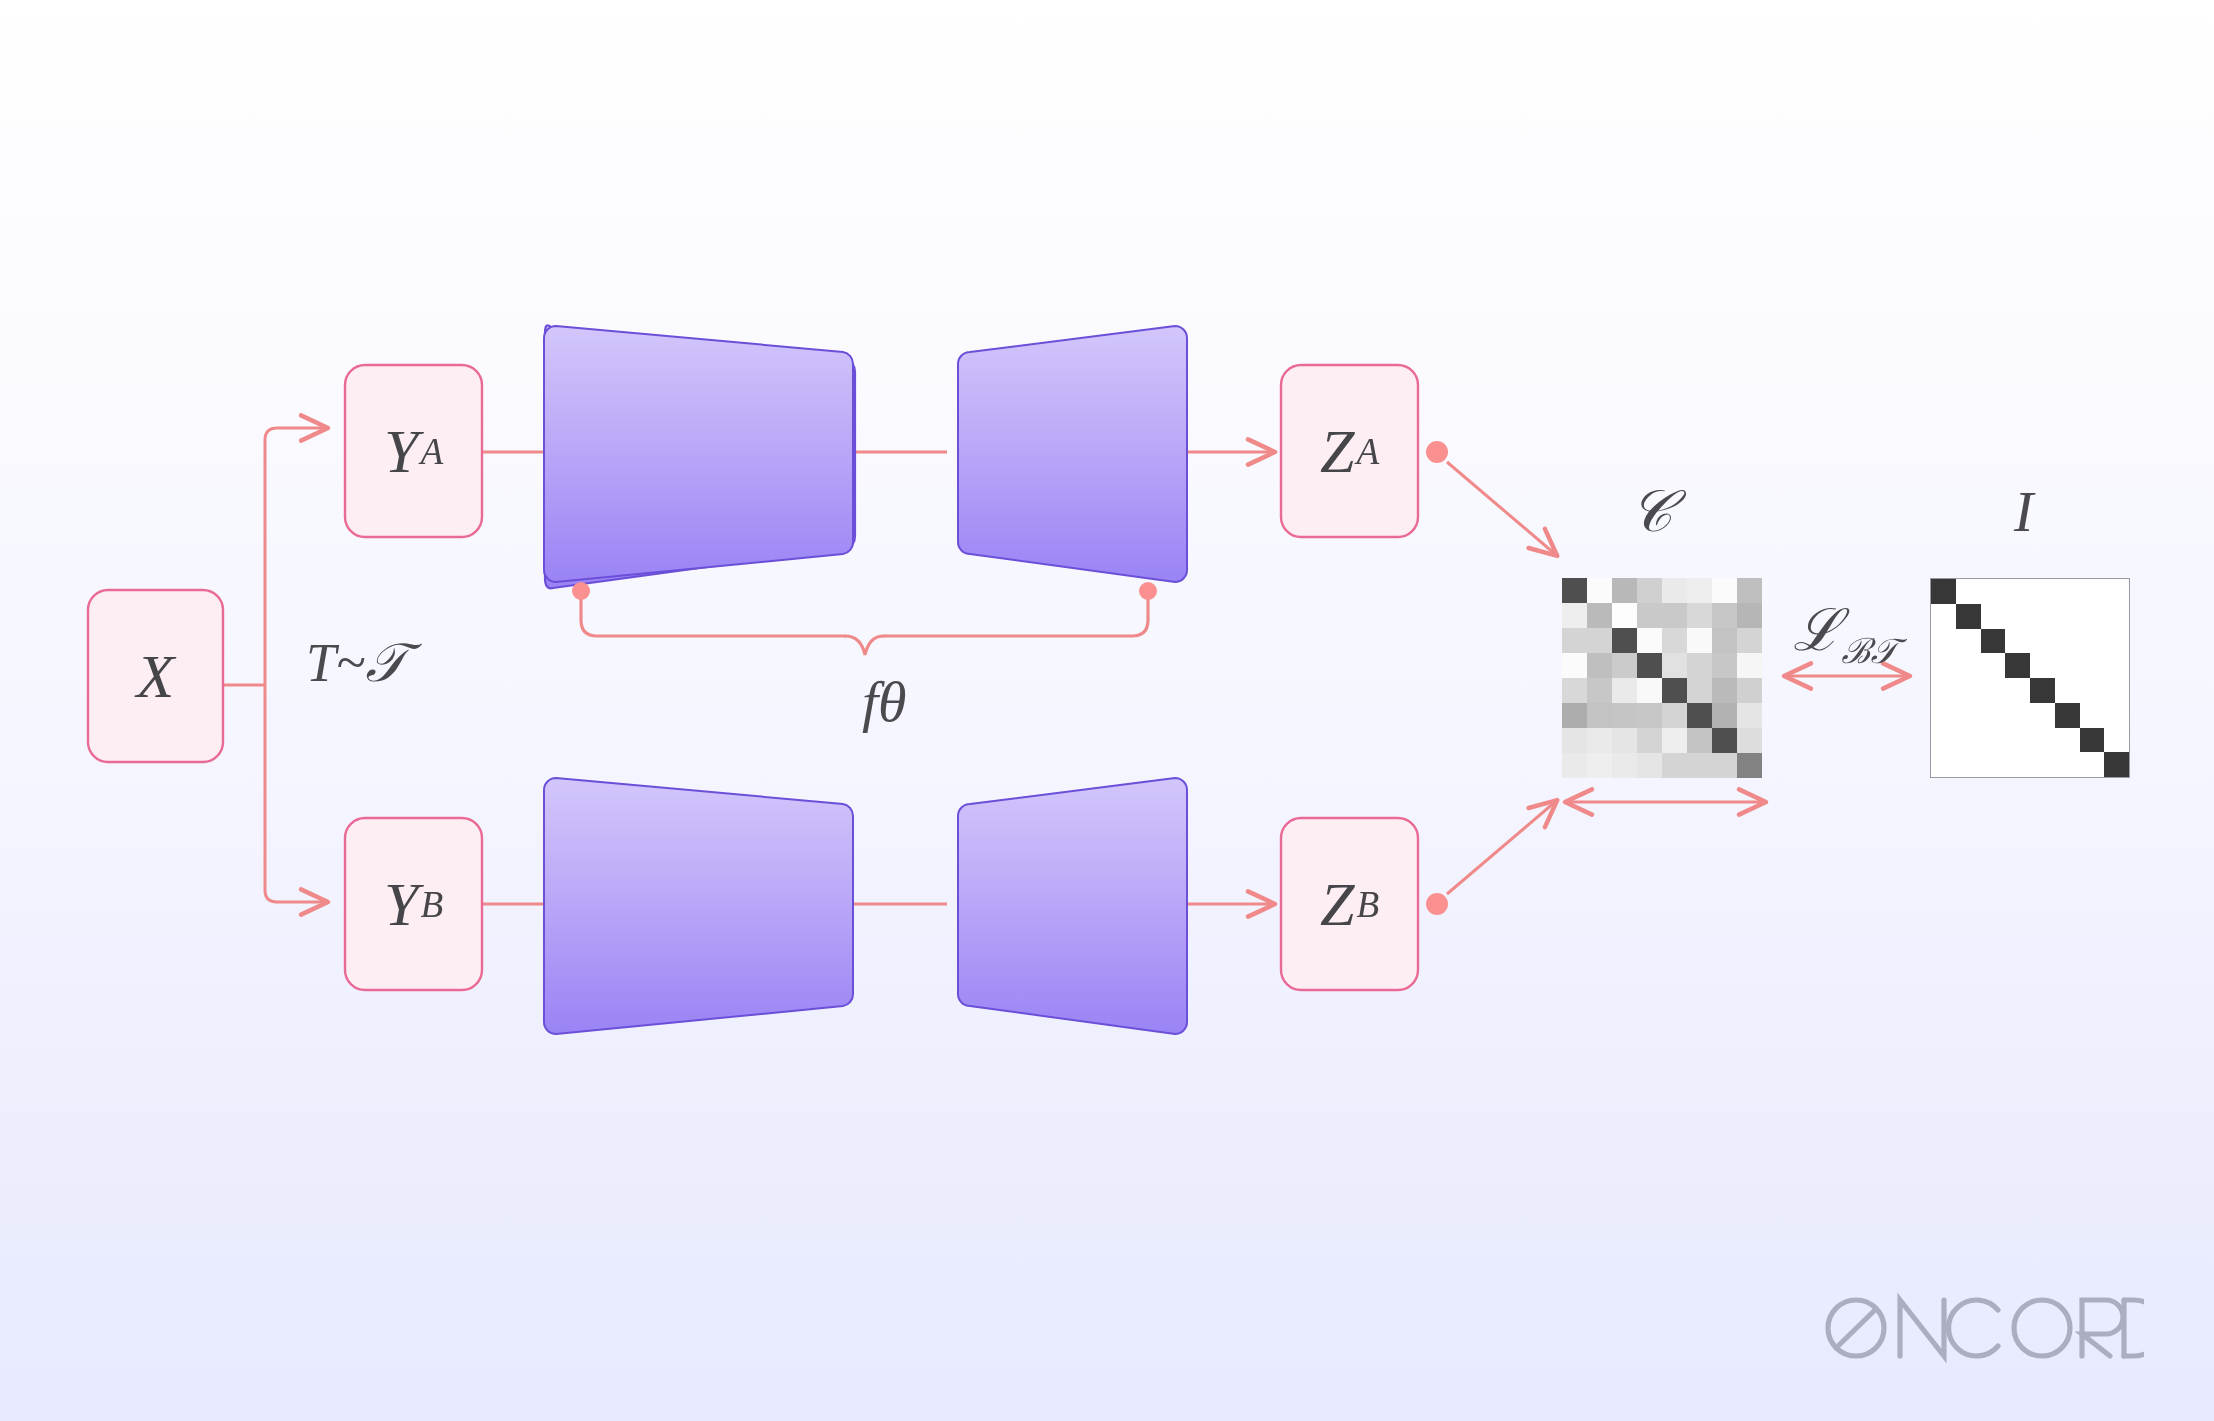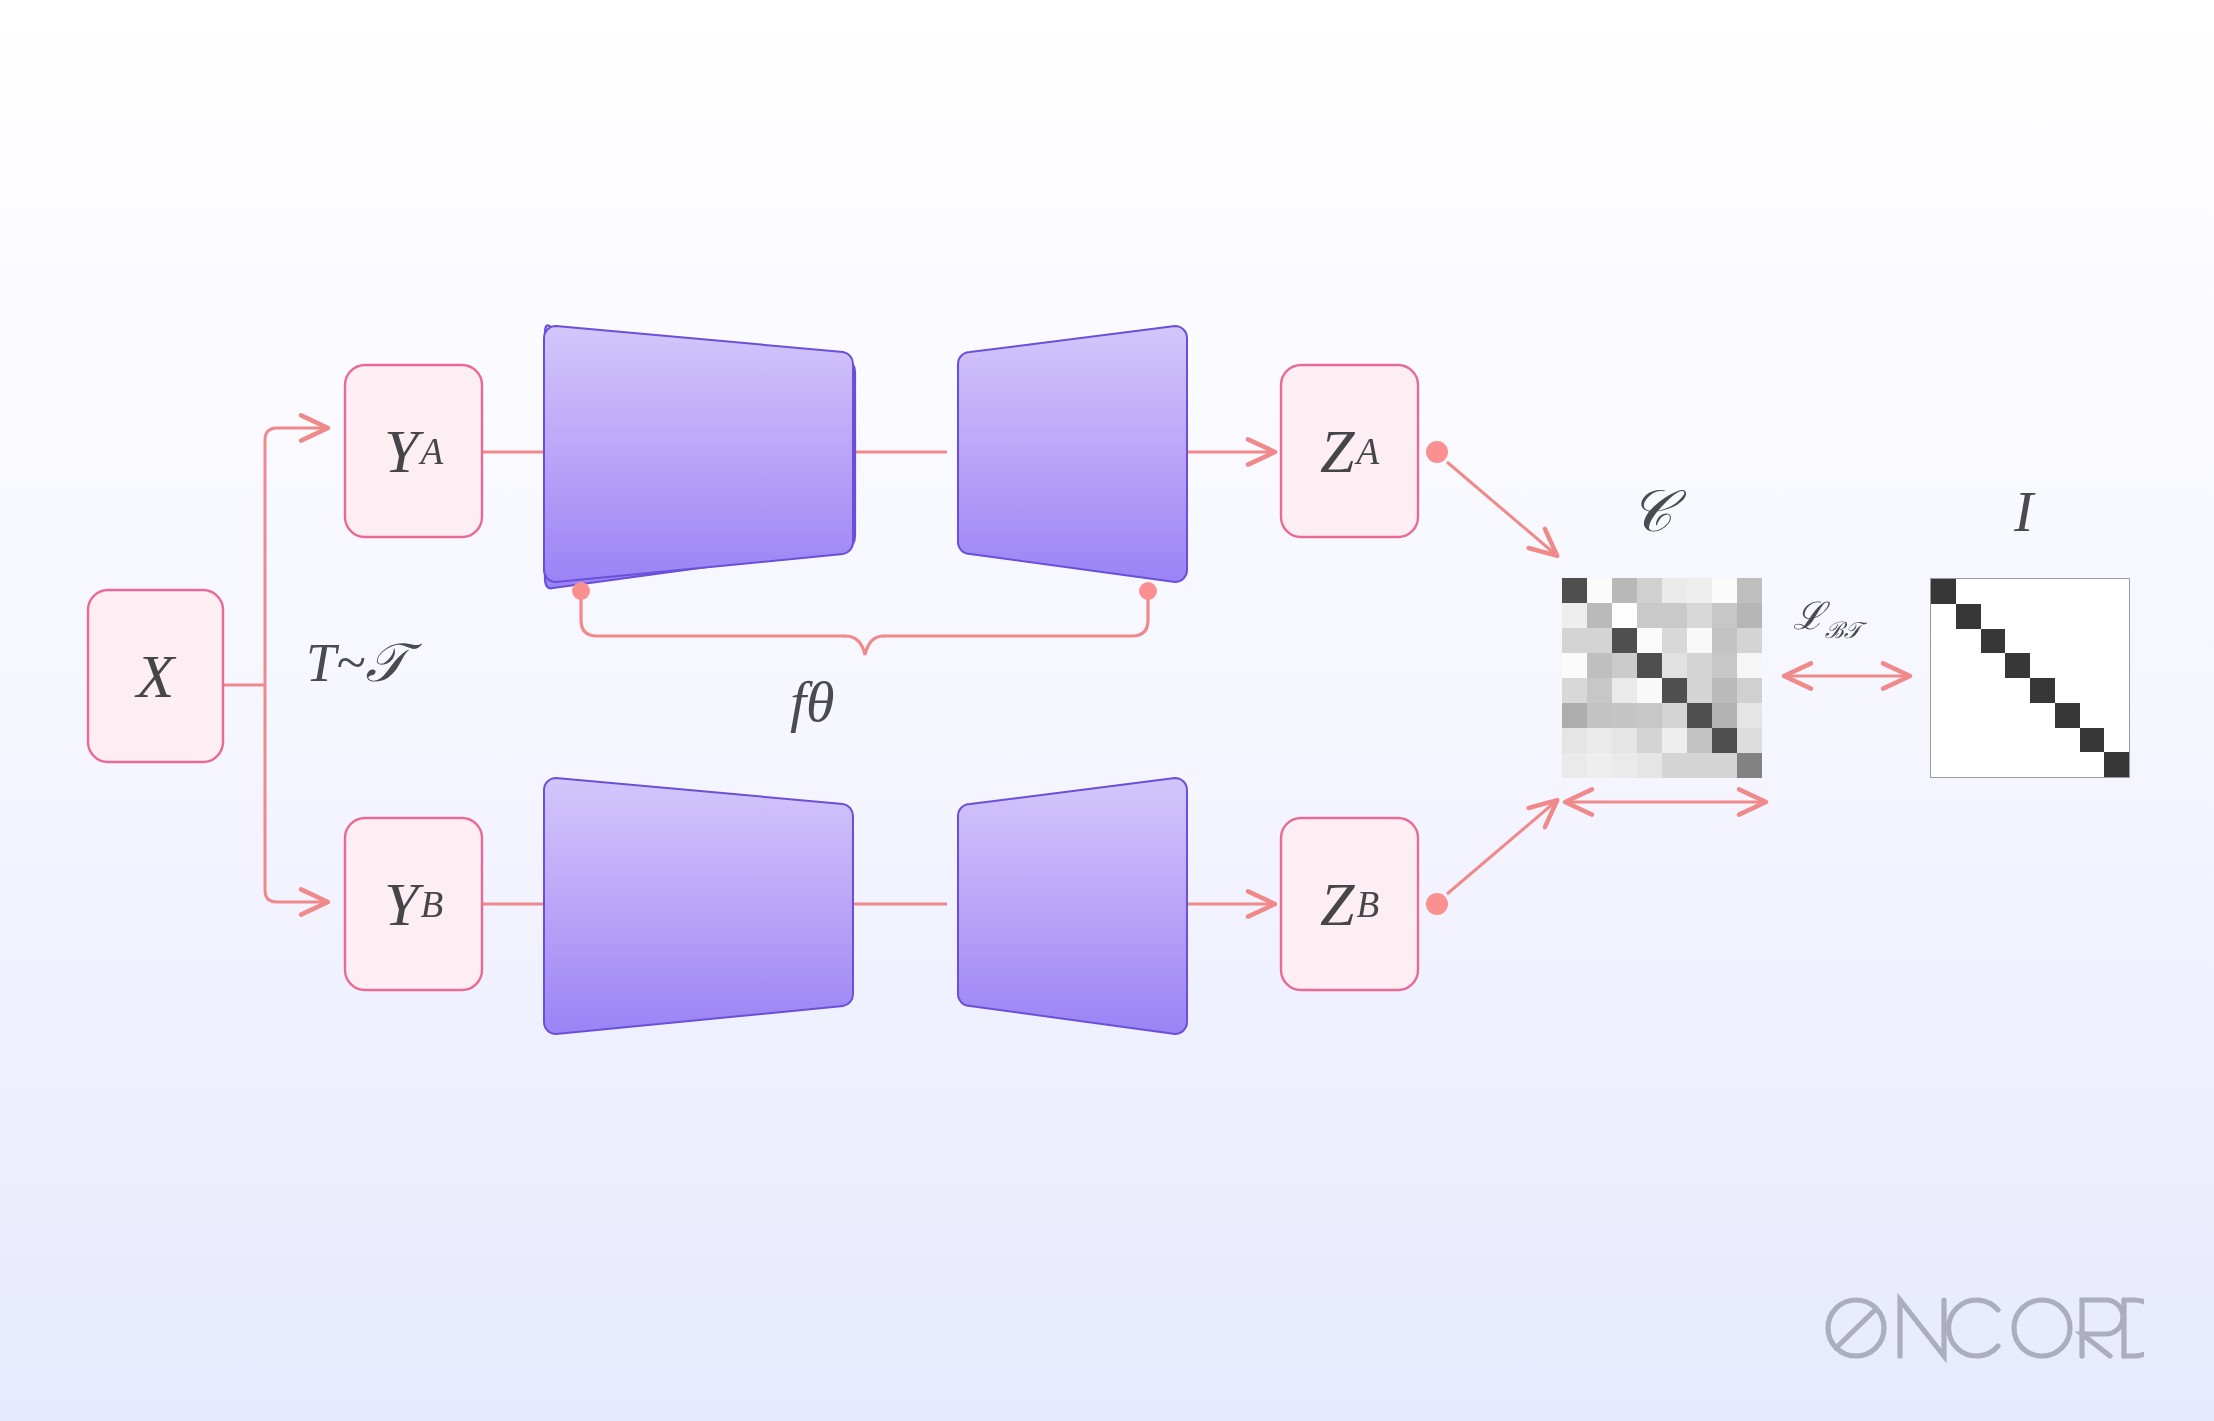--- a/index.html
+++ b/index.html
@@ -178,27 +178,27 @@
     <span>Z</span>
       <sup>A</sup>
   </div>
   <div class="nodelabel" style="left:1281px; top:818px; width:137px; height:172px;">
     <span>Z</span>
       <sup>B</sup>
   </div>
 
   <div class="mathlabel" style="left:306px; top:632px; font-size:54px;">T~𝒯</div>
 
-  <div class="mathlabel" style="left:790px; top:668px; font-size:58px;">fθ</div>
+  <div class="mathlabel" style="left:862px; top:668px; font-size:58px;">fθ</div>
 
   <div class="mathlabel" style="left:1630px; top:478px; font-size:58px;">𝒞</div>
 
   <div class="mathlabel" style="left:2014px; top:478px; font-size:58px;">I</div>
 
-  <div class="mathlabel" style="left:1793px; top:588px; font-size:38px;">
+  <div class="mathlabel" style="left:1793px; top:588px; font-size:58px;">
     <span>ℒ</span><span class="sub">ℬ𝒯</span>
   </div>
 
   <div class="matrixwrap cmat-box" style="left:1562px; top:578px; width:200px; height:200px;">
     <div class="matrix-grid" id="c-grid" style="grid-template-columns: repeat(8, 1fr); grid-template-rows: repeat(8, 1fr);">
         <div class="matrix-cell" style="background: rgb(79, 79, 79);"></div>
         <div class="matrix-cell" style="background: rgb(251, 251, 251);"></div>
         <div class="matrix-cell" style="background: rgb(184, 184, 184);"></div>
         <div class="matrix-cell" style="background: rgb(208, 208, 208);"></div>
         <div class="matrix-cell" style="background: rgb(234, 234, 234);"></div>

